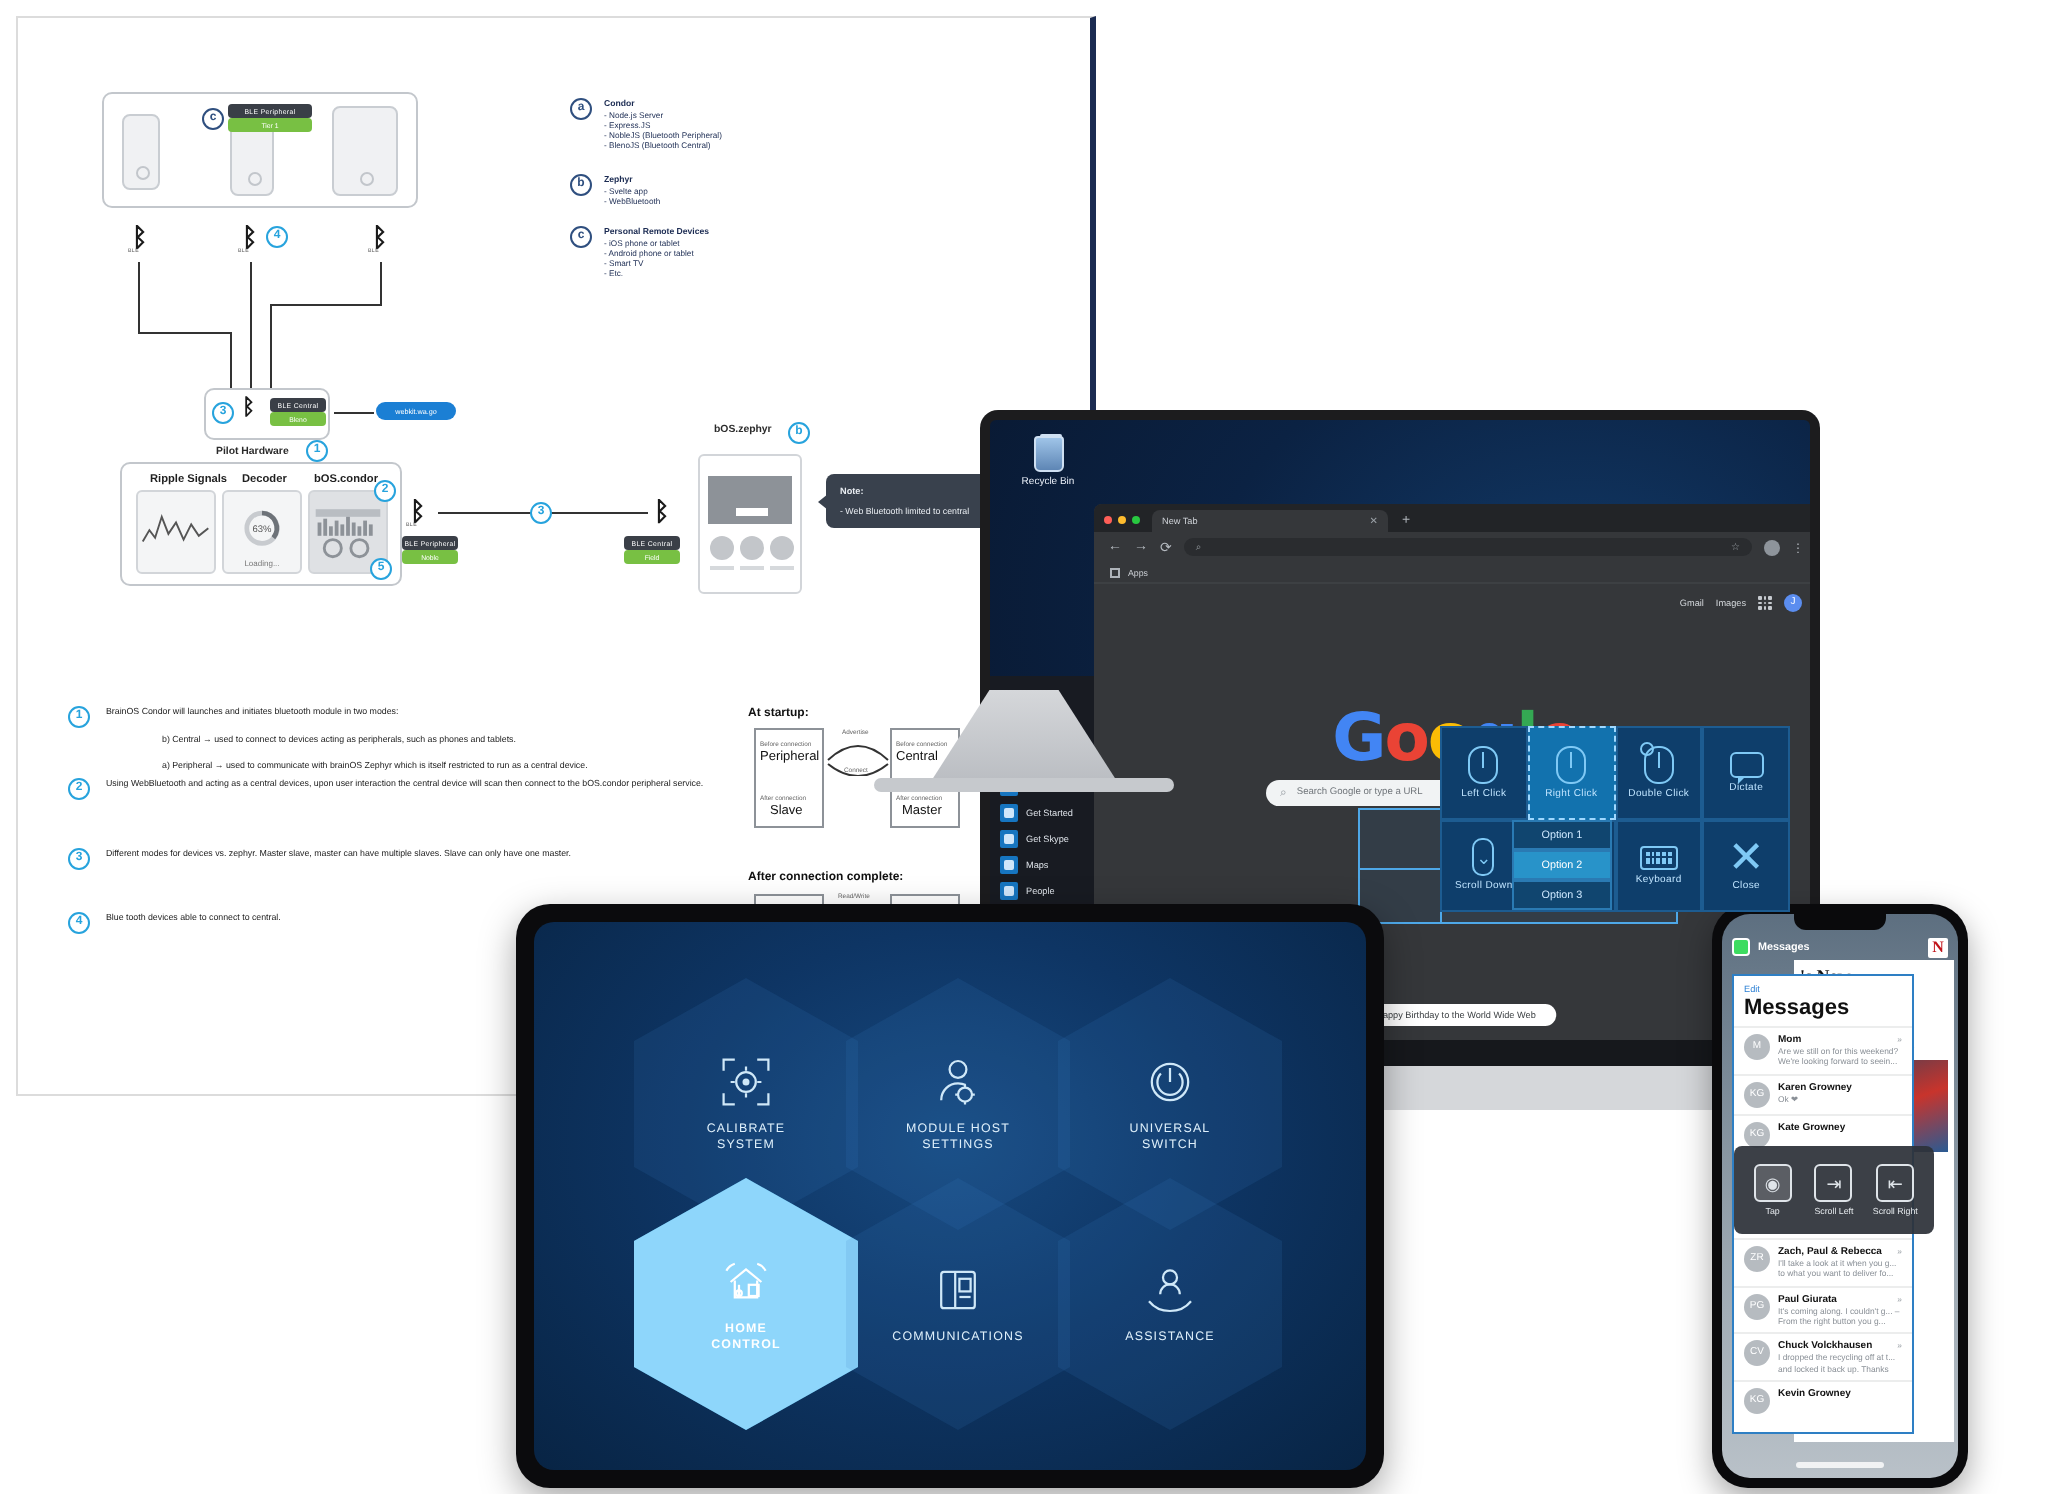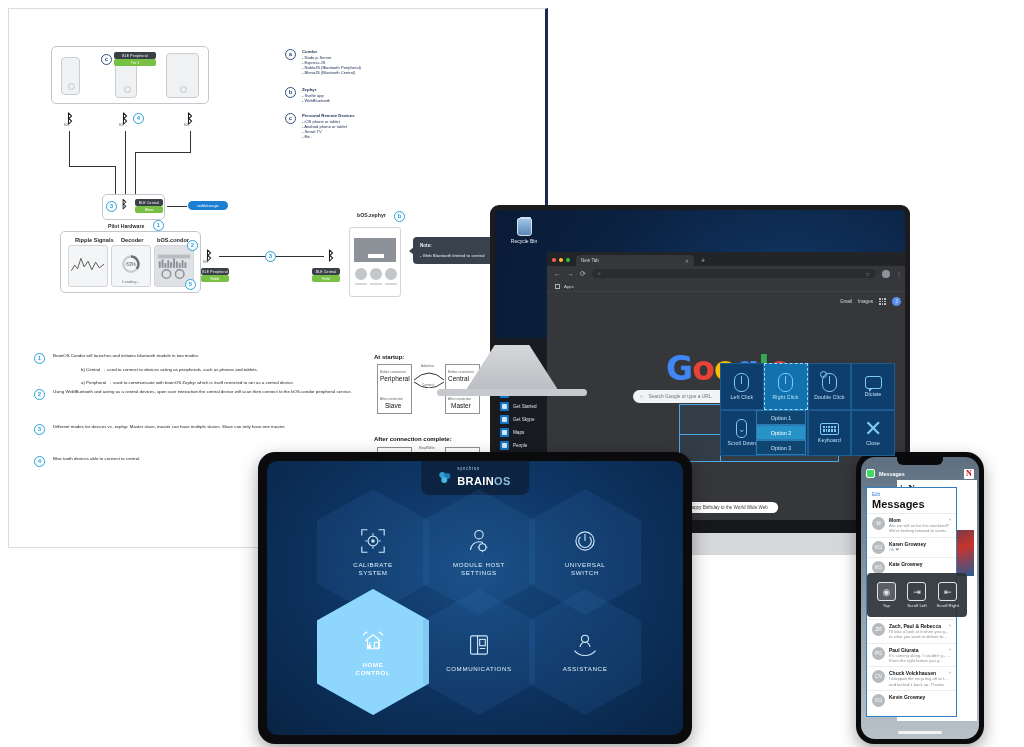--- a/index.html
+++ b/index.html
@@ -536,31 +536,20 @@
   </div>
   <div id="mg-dropdown">
     <div class="mg-opt">Option 1</div>
     <div class="mg-opt active">Option 2</div>
     <div class="mg-opt">Option 3</div>
   </div>
 </div>
 
 <div id="tablet">
   <div id="tb-screen">
-    <div id="tb-logo">
-      <div class="tb-brain">
-          <i></i>
-          <i></i>
-          <i></i>
-        </div>
-      <div>
-        <span class="lg-sub">synchron</span>
-        <span class="lg-main"><span>BRAIN</span><em>OS</em></span>
-      </div>
-    </div>
 
     <div id="hex-grid">
 
       <div class="hex" style="left:50px;top:28px;">
         <div class="hic">
           <svg viewBox="0 0 40 40">
               <g fill="none" stroke="#cfe8f8" stroke-width="1.6">
                 <path d="M4 12V4h8M28 4h8v8M36 28v8h-8M12 36H4v-8"></path>
                 <circle cx="20" cy="20" r="7"></circle>
                 <circle cx="20" cy="20" r="2.5" fill="#cfe8f8" stroke="none"></circle>

